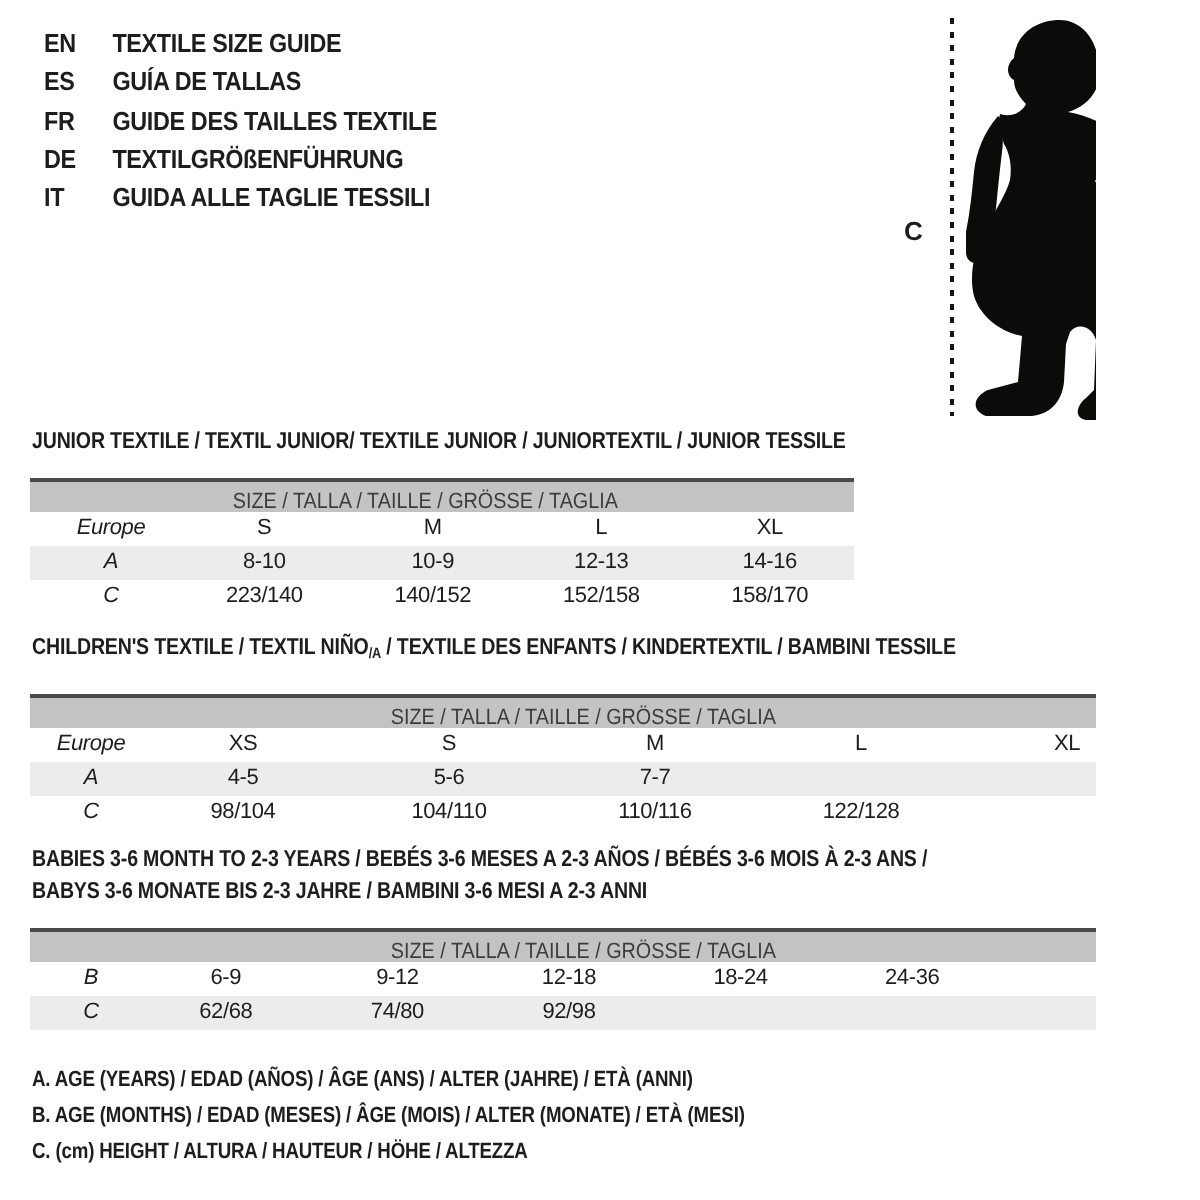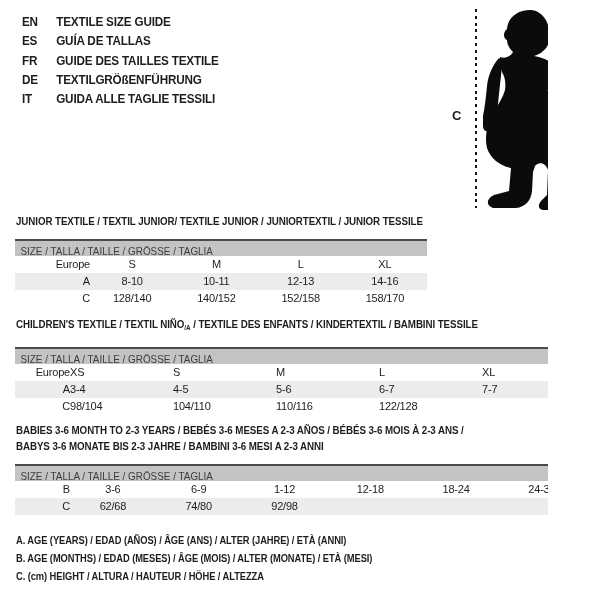--- a/index.html
+++ b/index.html
@@ -26,28 +26,28 @@
   #t2-title{left:16px;top:318px;}
   #t3-title{left:16px;top:423px;line-height:15.5px;}
   .subs{font-size:7.5px;vertical-align:-2px;}
 
   
   .tbl{position:absolute;}
   #t1{left:15px;top:239px;width:412px;}
   #t2{left:15px;top:347px;width:570px;}
   #t3{left:15px;top:464px;width:570px;}
   .size-bar{height:17px;box-sizing:border-box;border-top:2px solid var(--header-bar-border,#4b4b49);
-            background:var(--header-bar-bg,#c3c3c3);}
+            background:var(--header-bar-bg,#c3c3c3);text-align:center;}
   .size-bar span{display:inline-block;font-size:11px;line-height:15px;padding-left:6px;
             color:var(--bar-text,#3c3c3a);transform:scaleX(0.9);transform-origin:0 0;white-space:nowrap;}
   .trow{display:flex;height:17px;line-height:17px;font-size:11px;letter-spacing:-0.2px;}
   .trow.alt{background:var(--row-alt-bg,#ececec);}
-  .lbl{padding-left:6px;box-sizing:border-box;text-align:right;}
+  .lbl{padding-left:6px;box-sizing:border-box;text-align:center;font-style:italic;}
   #t1 .lbl{width:75px;} #t1 .c{width:84.25px;text-align:center;}
-  #t2 .lbl{width:55px;} #t2 .c{width:103px;text-align:left;}
+  #t2 .lbl{width:55px;} #t2 .c{width:103px;text-align:center;}
   #t3 .lbl{width:55px;} #t3 .c{width:85.8px;text-align:center;}
 
   
   .notes{position:absolute;left:16px;top:531px;transform:scaleX(0.85);transform-origin:0 0;}
   .note{font-weight:bold;font-size:11px;line-height:18px;white-space:nowrap;letter-spacing:-0.1px;}
 </style>
 </head>
 <body>
 
 <div id="page">
@@ -101,27 +101,27 @@
     <div class="trow">
       <span class="lbl">Europe</span>
       <span class="c">S</span>
       <span class="c">M</span>
       <span class="c">L</span>
       <span class="c">XL</span>
     </div>
     <div class="trow alt">
       <span class="lbl">A</span>
       <span class="c">8-10</span>
-      <span class="c">10-11</span>
+      <span class="c">10-9</span>
       <span class="c">12-13</span>
       <span class="c">14-16</span>
     </div>
     <div class="trow">
       <span class="lbl">C</span>
-      <span class="c">128/140</span>
+      <span class="c">223/140</span>
       <span class="c">140/152</span>
       <span class="c">152/158</span>
       <span class="c">158/170</span>
     </div>
   </div>
 
   <div class="ttl" id="t2-title"><span>CHILDREN'S TEXTILE / TEXTIL NIÑO</span><span class="subs">/A</span><span> / TEXTILE DES ENFANTS / KINDERTEXTIL / BAMBINI TESSILE</span></div>
   <div class="tbl" id="t2">
     <div class="size-bar">
       <span>SIZE / TALLA / TAILLE / GRÖSSE / TAGLIA</span>
@@ -129,24 +129,22 @@
     <div class="trow">
       <span class="lbl">Europe</span>
       <span class="c">XS</span>
       <span class="c">S</span>
       <span class="c">M</span>
       <span class="c">L</span>
       <span class="c">XL</span>
     </div>
     <div class="trow alt">
       <span class="lbl">A</span>
-      <span class="c">3-4</span>
       <span class="c">4-5</span>
       <span class="c">5-6</span>
-      <span class="c">6-7</span>
       <span class="c">7-7</span>
     </div>
     <div class="trow">
       <span class="lbl">C</span>
       <span class="c">98/104</span>
       <span class="c">104/110</span>
       <span class="c">110/116</span>
       <span class="c">122/128</span>
     </div>
   </div>
@@ -154,23 +152,22 @@
   <div class="ttl" id="t3-title">
     <div>BABIES 3-6 MONTH TO 2-3 YEARS / BEBÉS 3-6 MESES A 2-3 AÑOS / BÉBÉS 3-6 MOIS À 2-3 ANS /</div>
     <div>BABYS 3-6 MONATE BIS 2-3 JAHRE / BAMBINI 3-6 MESI A 2-3 ANNI</div>
   </div>
   <div class="tbl" id="t3">
     <div class="size-bar">
       <span>SIZE / TALLA / TAILLE / GRÖSSE / TAGLIA</span>
     </div>
     <div class="trow">
       <span class="lbl">B</span>
-      <span class="c">3-6</span>
       <span class="c">6-9</span>
-      <span class="c">1-12</span>
+      <span class="c">9-12</span>
       <span class="c">12-18</span>
       <span class="c">18-24</span>
       <span class="c">24-36</span>
     </div>
     <div class="trow alt">
       <span class="lbl">C</span>
       <span class="c">62/68</span>
       <span class="c">74/80</span>
       <span class="c">92/98</span>
     </div>

